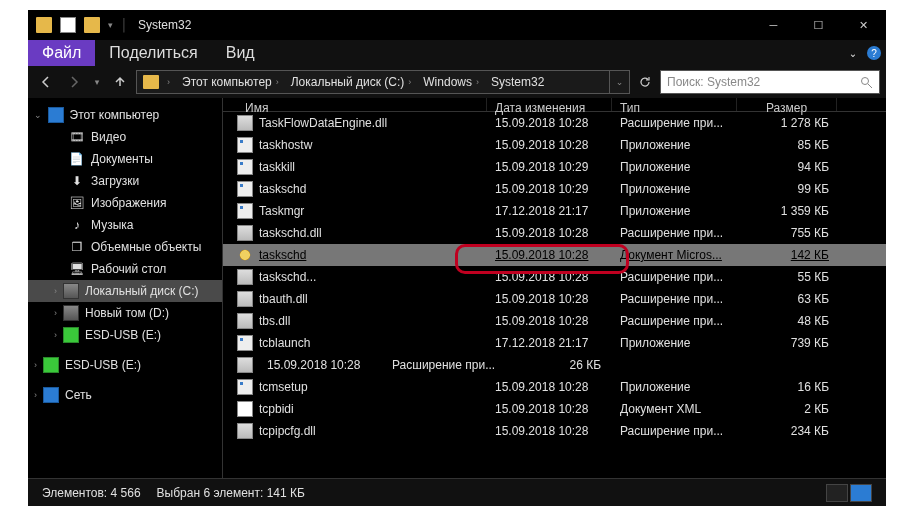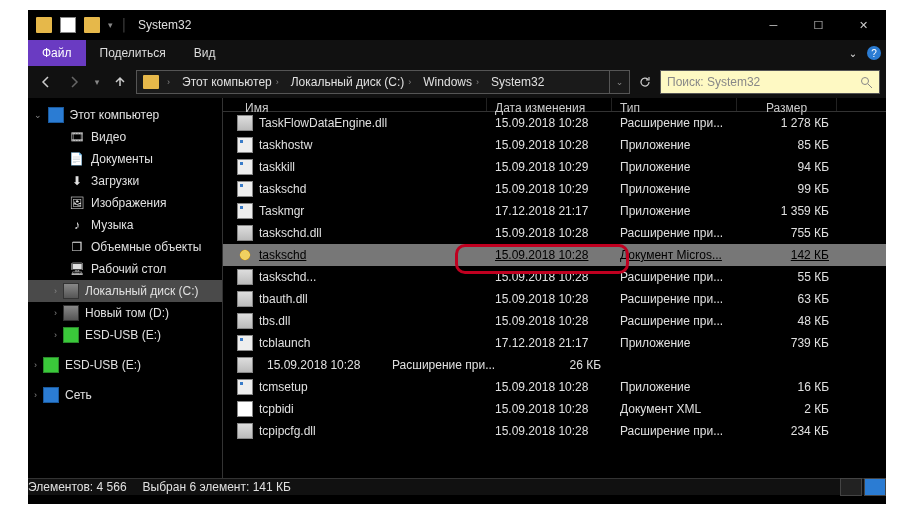--- a/index.html
+++ b/index.html
@@ -5,36 +5,36 @@
 *{margin:0;padding:0;box-sizing:border-box;font-family:"Segoe UI",Tahoma,sans-serif;font-size:12px;color:#e0e0e0;}
 body{background:#fff;width:913px;height:517px;position:relative;}
 .frame{position:absolute;left:28px;top:10px;width:858px;height:494px;background:#000;}
 .titlebar{height:30px;background:#000;display:flex;align-items:center;padding:0 0 0 8px;}
 .qat{display:flex;align-items:center;gap:8px;}
 .qat .ico{width:16px;height:16px;}
 .title{margin-left:10px;font-size:12px;}
 .caption{margin-left:auto;display:flex;}
 .caption div{width:45px;height:30px;display:flex;align-items:center;justify-content:center;color:#ccc;font-size:11px;}
 .tabs{height:26px;background:#111;display:flex;align-items:stretch;}
-.tabs .tab{padding:0 14px;display:flex;align-items:center;font-size:12px;color:#ddd;}
+.tabs .tab{padding:0 14px;display:flex;align-items:center;font-size:16px;color:#ddd;}
 .tabs .tab.file{background:#6a3bc2;color:#fff;}
 .tabs .spacer{flex:1;}
 .tabs .help{width:24px;display:flex;align-items:center;justify-content:center;}
 .tabs .help .q{width:14px;height:14px;border-radius:50%;background:#2b7cd3;color:#fff;font-size:10px;display:flex;align-items:center;justify-content:center;}
 .tabs .chev{width:18px;display:flex;align-items:center;justify-content:center;}
 .addr{height:32px;background:#111;display:flex;align-items:center;padding:0 6px;gap:4px;}
 .navbtn{width:24px;height:24px;display:flex;align-items:center;justify-content:center;color:#bbb;}
 .crumbs{flex:1;height:24px;border:1px solid #555;background:#1a1a1a;display:flex;align-items:center;overflow:hidden;}
 .crumbs .seg{display:flex;align-items:center;padding:0 2px 0 6px;height:100%;}
 .crumbs .seg .ar{padding:0 4px;color:#888;font-size:9px;}
 .crumbs .folder{width:16px;height:14px;background:#e6b84a;border-radius:1px;margin-right:4px;}
 .crumbs .more{flex:1;}
 .crumbs .dd{width:20px;height:100%;border-left:1px solid #555;display:flex;align-items:center;justify-content:center;}
 .refresh{width:22px;height:24px;display:flex;align-items:center;justify-content:center;color:#bbb;}
-.search{width:220px;height:24px;border:1px solid #555;background:#fef9c3;display:flex;align-items:center;padding:0 6px;color:#888;}
+.search{width:220px;height:24px;border:1px solid #555;background:#ffffff;display:flex;align-items:center;padding:0 6px;color:#888;}
 .search .sico{margin-left:auto;}
 .body{display:flex;height:380px;background:#000;}
 .side{width:195px;border-right:1px solid #333;overflow:hidden;padding:6px 0;}
 .sgrp{margin-bottom:8px;}
 .sitem{display:flex;align-items:center;height:22px;padding:0 4px 0 20px;gap:6px;}
 .sitem.l2{padding-left:40px;}
 .sitem.sel{background:#4a4a4a;}
 .sitem .ic{width:16px;height:16px;display:flex;align-items:center;justify-content:center;}
 .main{flex:1;display:flex;flex-direction:column;}
 .cols{height:14px;border-bottom:1px solid #333;display:flex;padding-left:14px;}
@@ -46,21 +46,21 @@
 .rows{flex:1;overflow:hidden;position:relative;}
 .row{display:flex;align-items:center;height:22px;padding-left:14px;}
 .row.sel{background:#777;color:#000;}
 .row.sel span{color:#000;text-decoration:underline;}
 .row .ic{width:16px;height:16px;margin-right:6px;flex-shrink:0;}
 .row .n{width:228px;overflow:hidden;text-overflow:ellipsis;white-space:nowrap;}
 .row .d{width:125px;padding-left:8px;}
 .row .t{width:125px;padding-left:8px;overflow:hidden;text-overflow:ellipsis;white-space:nowrap;}
 .row .s{width:100px;text-align:right;padding-right:8px;}
 .highlight{position:absolute;left:232px;top:132px;width:174px;height:30px;border:3px solid #c00020;border-radius:10px;pointer-events:none;z-index:5;}
-.status{height:17px;background:#111;border-top:1px solid #333;display:flex;align-items:center;padding:0 0;gap:16px;}
+.status{height:28px;background:#111;border-top:1px solid #333;display:flex;align-items:center;padding:0 14px;gap:16px;}
 .status .vbtns{margin-left:auto;display:flex;gap:2px;}
 .status .vbtn{width:22px;height:18px;border:1px solid #444;background:#222;}
 .status .vbtn.act{background:#2b7cd3;}
 .ic-dll{background:linear-gradient(#ddd,#bbb);border:1px solid #888;}
 .ic-exe{background:#eee;border:1px solid #888;position:relative;}
 .ic-exe::after{content:"";position:absolute;left:2px;top:2px;width:3px;height:3px;background:#3a7cc8;}
 .ic-msc{background:radial-gradient(circle,#f0d060 40%,#c09020 45%,transparent 50%);}
 .ic-xml{background:#fff;border:1px solid #888;}
 .ic-mon{background:#2b7cd3;border:1px solid #1a5a9e;}
 .ic-hdd{background:linear-gradient(#888,#555);border:1px solid #333;}

